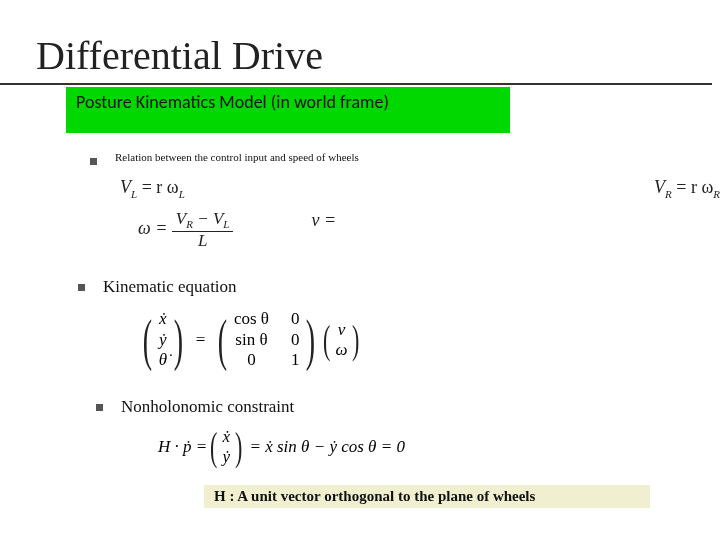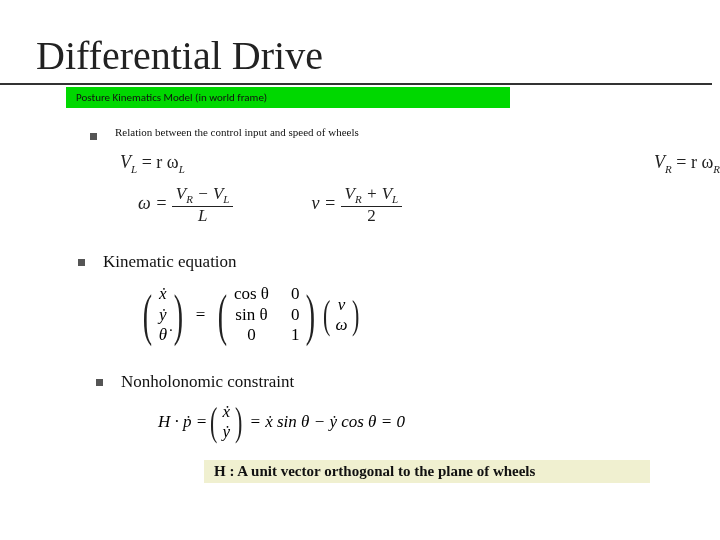--- a/index.html
+++ b/index.html
@@ -17,22 +17,22 @@
     color: #222;
     padding: 32px 0 4px 36px;
     border-bottom: 2px solid #333;
     margin: 0 8px 0 0;
     font-family: Georgia, serif;
   }
   .subtitle-bar {
     background: #00d800;
     color: #111;
     font-family: Calibri, Arial, sans-serif;
-    font-size: 11px;
-    padding: 4px 10px 4px 10px;
+    font-size: 18px;
+    padding: 4px 10px 20px 10px;
     margin: 2px 210px 0 66px;
   }
   .bullet-row {
     display: flex;
     align-items: flex-start;
     font-family: Georgia, 'Times New Roman', serif;
     color: #111;
   }
   .bullet {
     width: 7px;
@@ -146,26 +146,20 @@
     <span class="ital">ω =</span>
     <span class="frac">
       <span class="num">
         <span class="ital">V</span><span class="sub ital">R</span><span class="ital"> − V</span><span class="sub ital">L</span>
       </span>
       <span class="den ital">L</span>
     </span>
   </div>
   <div class="eq">
     <span class="ital">v =</span>
-    <span class="frac">
-      <span class="num">
-        <span class="ital">V</span><span class="sub ital">R</span><span class="ital"> + V</span><span class="sub ital">L</span>
-      </span>
-      <span class="den">2</span>
-    </span>
   </div>
 </div>
 
 <div class="bullet-row b2">
   <div class="bullet"></div>
   <div>Kinematic equation</div>
 </div>
 
 <div class="matrix-block">
   <span class="paren">(</span>

